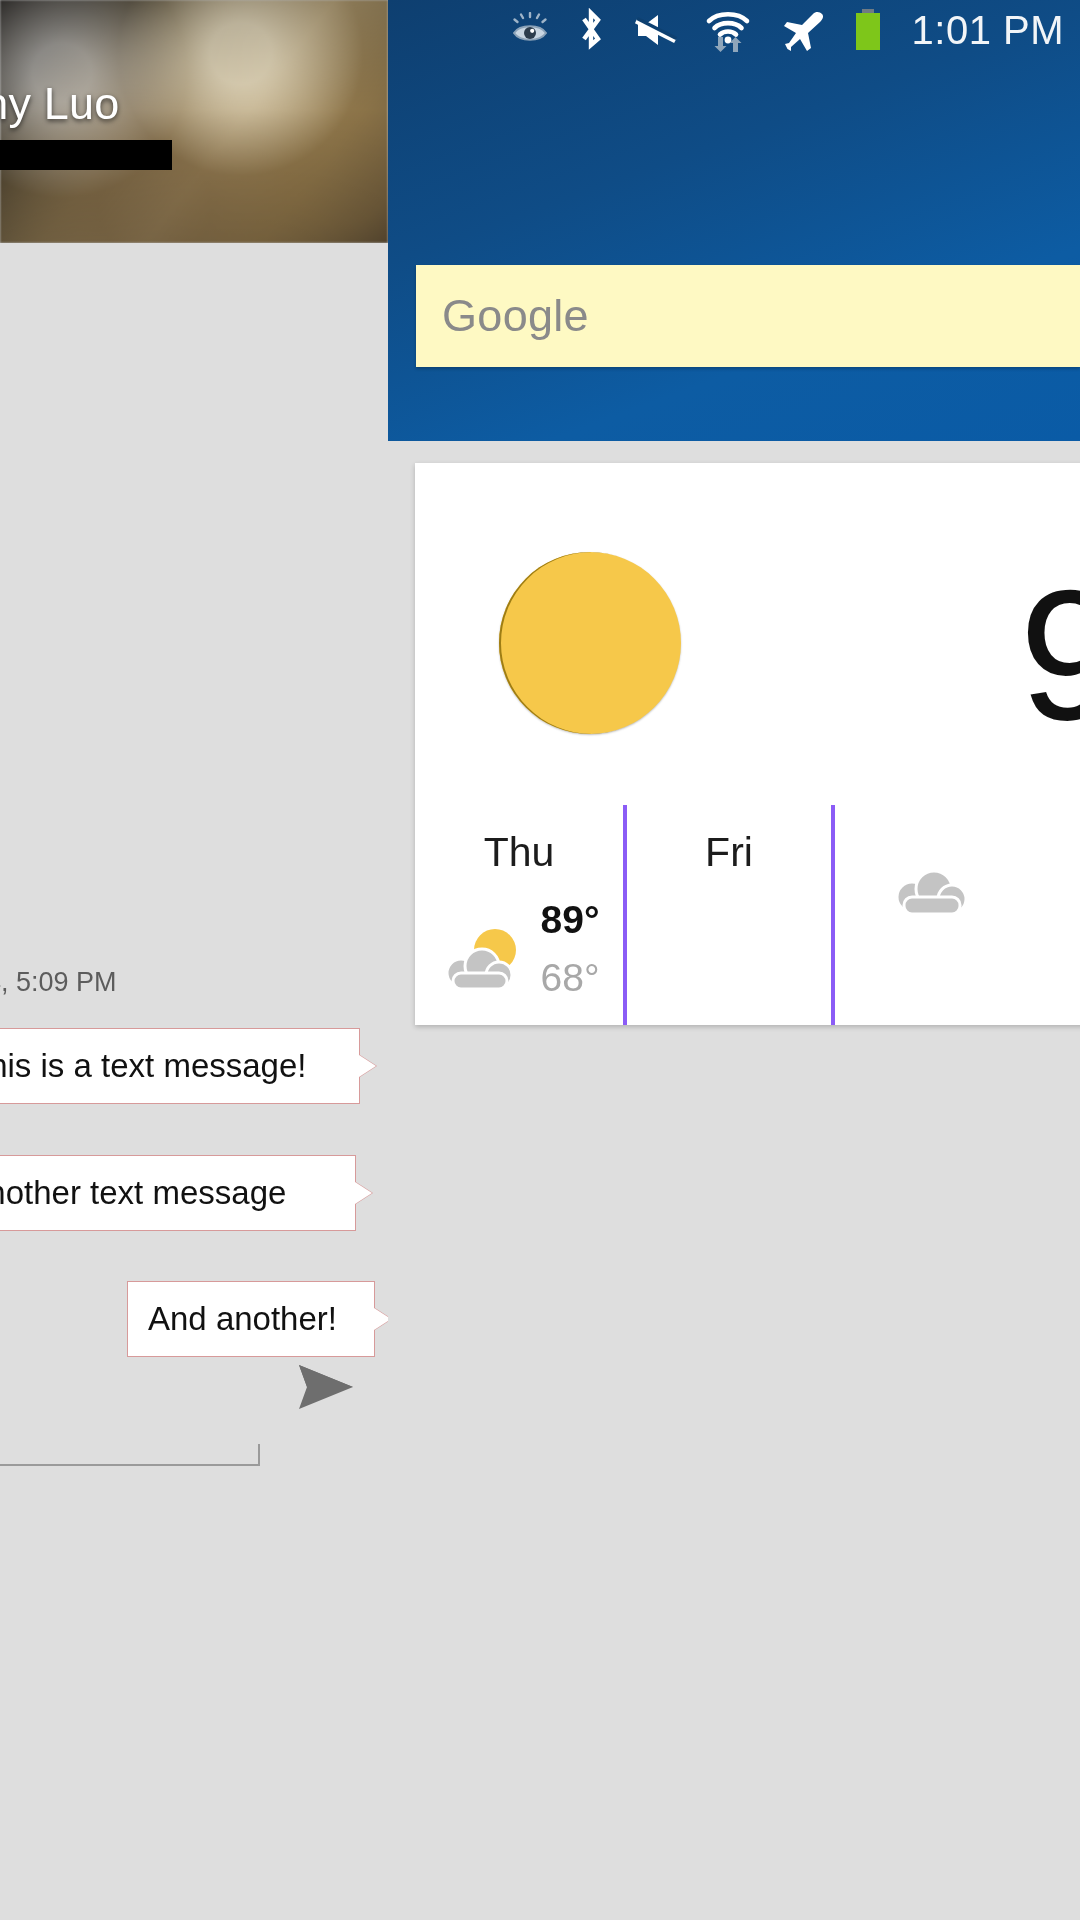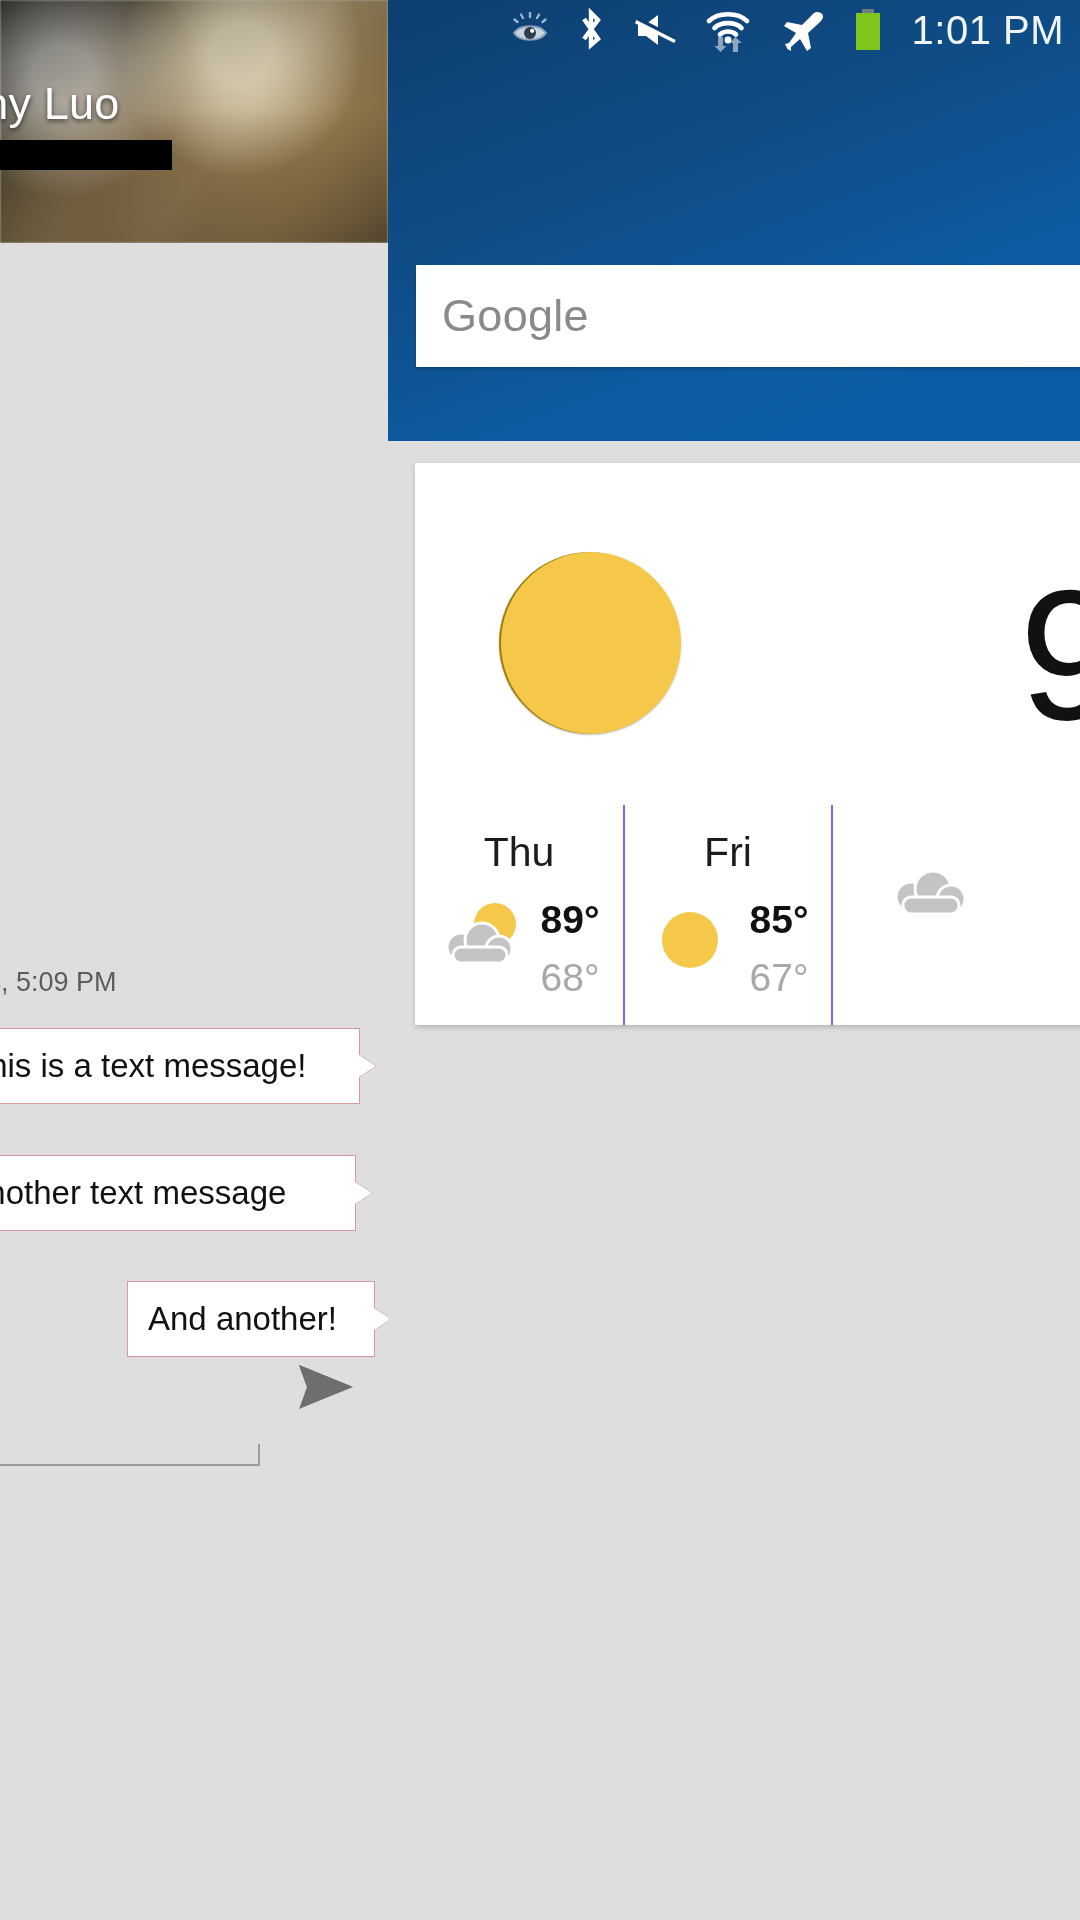--- a/index.html
+++ b/index.html
@@ -88,21 +88,21 @@
   #home {
     position:absolute; left:388px; top:0; width:692px; height:1920px;
     background:#dedede; overflow:hidden;
   }
   #home-blue {
     position:absolute; left:0; top:0; width:692px; height:441px;
     background:linear-gradient(160deg,#0e3f70 0%,#0f4c86 38%,#0d5ca3 72%,#0a5ba6 100%);
   }
   #google-search-bar {
     position:absolute; left:28px; top:265px; width:664px; height:102px;
-    background:#ffffff;
+    background:#fef9c3;
     box-shadow:0 2px 3px rgba(0,0,0,.22);
     display:flex; align-items:center;
   }
   #google-placeholder {
     font-size:45px; color:#8a8a8a; margin-left:26px; letter-spacing:.3px;
   }
 
   
   #status-bar {
     position:absolute; left:0; top:0; width:692px; height:60px;
@@ -132,26 +132,26 @@
     width:182px; height:182px; border-radius:50%;
     background:#f6c84a;
     box-shadow:inset 2px 0 0 #9e7d14, 0 1px 2px rgba(0,0,0,.25);
   }
   #forecast-row {
     position:absolute; left:0; top:342px; width:692px; height:220px;
     display:flex;
   }
   .forecast-col {
     position:relative; flex:0 0 208px; height:100%;
-    border-left:2px solid #8b5cf6;
+    border-left:4px solid #8b5cf6;
     display:flex; flex-direction:column; align-items:center;
   }
   .forecast-col:first-child { border-left:none; }
   .fc-day { font-size:41px; color:#1c1c1c; margin-top:24px; }
-  .fc-body { display:flex; align-items:flex-start; gap:10px; margin-top:22px; }
+  .fc-body { display:flex; align-items:flex-end; gap:10px; margin-top:22px; }
   .fc-temps { display:flex; flex-direction:column; align-items:flex-start; }
   .fc-high { font-size:39px; font-weight:bold; color:#111; }
   .fc-low  { font-size:39px; color:#a8a8a8; margin-top:14px; }
   .fc-icon { width:92px; height:76px; position:relative; }
 </style>
 </head>
 <body>
 
 <div id="screen">
 
@@ -289,31 +289,20 @@
             </span>
             <span class="fc-temps">
               <span class="fc-high">89°</span>
               <span class="fc-low">68°</span>
             </span>
           </div>
         </div>
 
         <div class="forecast-col">
           <span class="fc-day">Fri</span>
-          <div class="fc-body">
-            <span class="fc-icon">
-              <svg width="92" height="76" viewBox="0 0 92 76">
-                <circle cx="42" cy="42" r="28" fill="#f6c84a"></circle>
-              </svg>
-            </span>
-            <span class="fc-temps">
-              <span class="fc-high">85°</span>
-              <span class="fc-low">67°</span>
-            </span>
-          </div>
         </div>
 
         <div class="forecast-col">
           <span class="fc-day"></span>
           <div class="fc-body">
             <span class="fc-icon">
               <svg width="92" height="76" viewBox="0 0 92 76">
                 <g fill="#c4c4c4" stroke="#ffffff" stroke-width="3">
                   <circle cx="26" cy="46" r="15"></circle>
                   <circle cx="48" cy="38" r="18"></circle>

